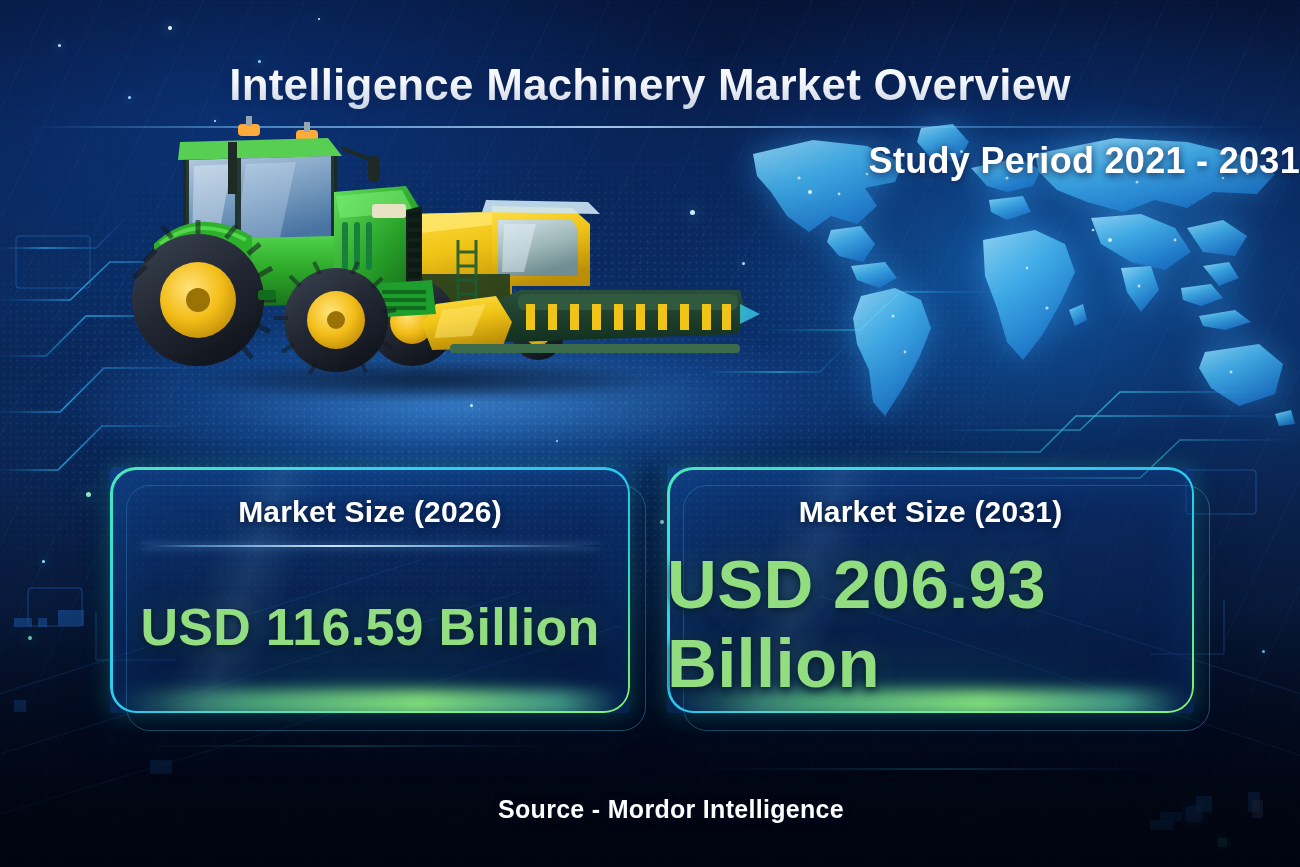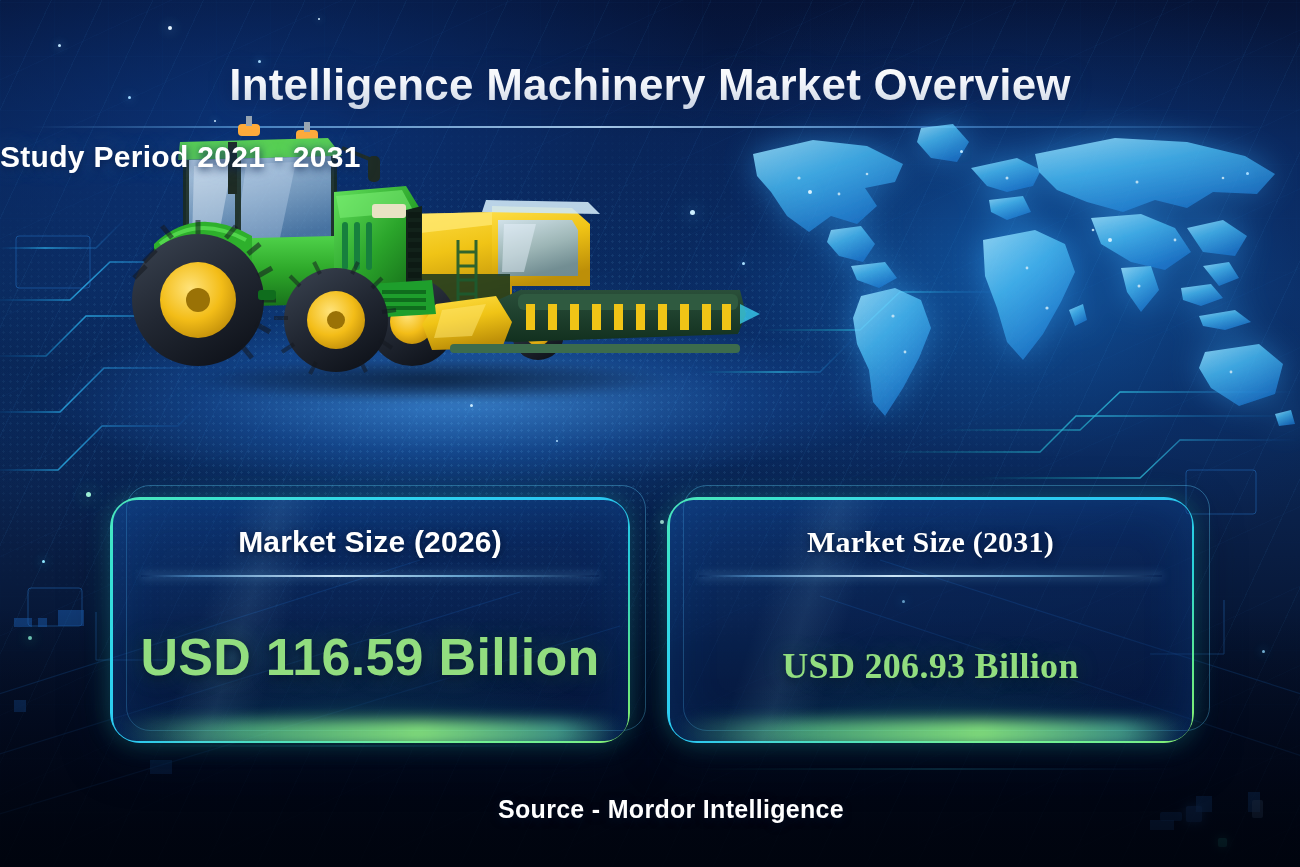--- a/index.html
+++ b/index.html
@@ -83,40 +83,40 @@
     text-align:center;
     font-size:44px; font-weight:700; letter-spacing:.2px;
     background:linear-gradient(180deg,#ffffff 0%,#f2f5fa 45%,#c8d2e2 100%);
     -webkit-background-clip:text; background-clip:text;
     color:transparent;
     text-shadow:none;
     filter:drop-shadow(0 2px 10px rgba(10,30,80,.85));
   }
   .subtitle{
     position:absolute; left:0; right:0; top:140px;
-    text-align:left;
-    font-size:30px; font-weight:600; color:#ffffff; letter-spacing:.3px;
+    text-align:right;
+    font-size:36px; font-weight:600; color:#ffffff; letter-spacing:.3px;
     text-shadow:0 2px 9px rgba(5,25,70,.95), 0 0 22px rgba(120,190,255,.30);
   }
 
   
   .card{
-    position:absolute; top:497px; height:246px;
-    border-radius:30px;
+    position:absolute; top:467px; height:246px;
+    border-radius:4px;
     background:
       radial-gradient(ellipse 360px 120px at 50% 108%, rgba(60,210,140,.30) 0%, rgba(20,120,110,.10) 55%, rgba(0,0,0,0) 80%),
       linear-gradient(165deg, rgba(18,72,150,.50) 0%, rgba(12,50,116,.42) 40%, rgba(8,34,88,.50) 100%);
     box-shadow:
       0 0 24px rgba(40,200,190,.30),
       0 14px 46px rgba(0,14,40,.55),
       inset 0 0 52px rgba(30,120,220,.18);
     overflow:hidden;
   }
   .card-1{ left:110px; width:520px; }
-  .card-2{ left:667px; width:527px;font-family:Liberation Serif, serif; }
+  .card-2{ left:667px; width:527px; }
 
   
   .card::before{
     content:""; position:absolute; inset:0; border-radius:26px;
     padding:2.5px;
     background:linear-gradient(150deg,
       #4fe8b6 0%, #39e3cf 12%, #2fd4ee 30%, #29c5f2 50%,
       #2ad2d8 68%, #5cea8f 85%, #8df06a 100%);
     -webkit-mask:linear-gradient(#000 0 0) content-box, linear-gradient(#000 0 0);
     -webkit-mask-composite:xor; mask-composite:exclude;
@@ -153,21 +153,21 @@
     background:linear-gradient(90deg, rgba(90,170,255,0) 0%, rgba(120,200,255,.55) 12%, rgba(215,240,255,.95) 42%, rgba(140,215,255,.7) 70%, rgba(90,170,255,0) 100%);
     filter:blur(.5px);
     box-shadow:0 0 10px rgba(130,210,255,.65);
   }
   .card-value{
     margin-top:auto; margin-bottom:56px;
     font-size:52px; font-weight:700; letter-spacing:.3px;
     color:#92dd7f;
     text-shadow:0 3px 10px rgba(4,22,46,.95), 0 0 26px rgba(120,230,120,.22);
   }
-  .card-2 .card-value{ font-size:36px; }
+  .card-2 .card-value{ font-size:69px; }
 
   .card-shine{
     position:absolute; left:-10%; top:-30%; width:70%; height:170%;
     background:linear-gradient(100deg, rgba(255,255,255,0) 40%, rgba(160,225,255,.09) 50%, rgba(255,255,255,0) 60%);
     transform:rotate(8deg);
     pointer-events:none;
   }
 
   
   .source{

